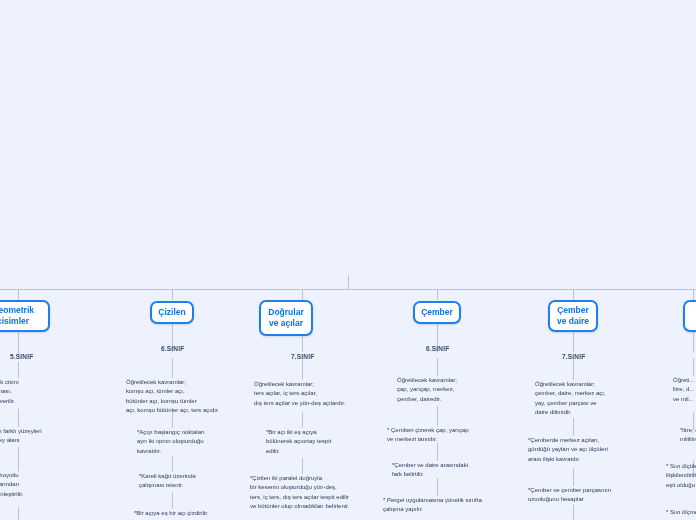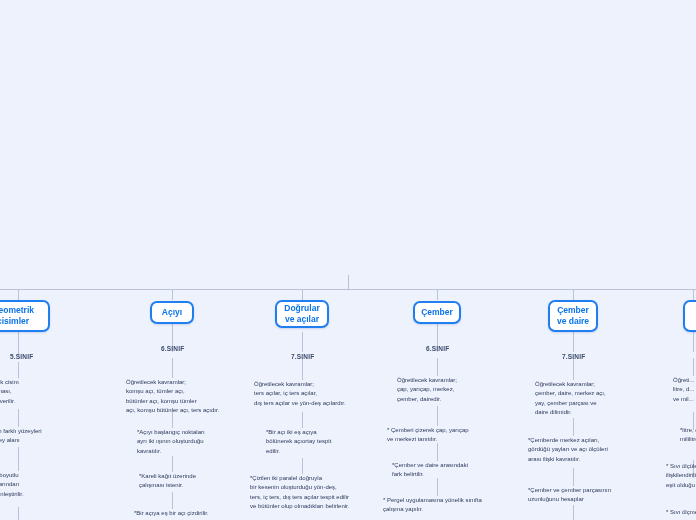--- a/index.html
+++ b/index.html
@@ -151,24 +151,24 @@
   <div class="conn-v" style="left:693px; top:358px; height:18px;"></div>
   <div class="conn-v" style="left:693px; top:412px; height:18px;"></div>
   <div class="conn-v" style="left:693px; top:460px; height:18px;"></div>
 
   <div class="branch-node" style="left:-24px; top:300px; width:74px; height:32px;">
     <span class="label">Geometrik
 cisimler</span>
   </div>
 
   <div class="branch-node" style="left:150px; top:301px; width:44px; height:23px;">
-    <span class="label">Açıyı</span>
-  </div>
-
-  <div class="branch-node" style="left:275px; top:300px; width:54px; height:28px;">
+    <span class="label">Çizilen</span>
+  </div>
+
+  <div class="branch-node" style="left:259px; top:300px; width:54px; height:36px;">
     <span class="label">Doğrular
 ve açılar</span>
   </div>
 
   <div class="branch-node" style="left:413px; top:301px; width:48px; height:23px;">
     <span class="label">Çember</span>
   </div>
 
   <div class="branch-node" style="left:548px; top:300px; width:50px; height:32px;">
     <span class="label">Çember

